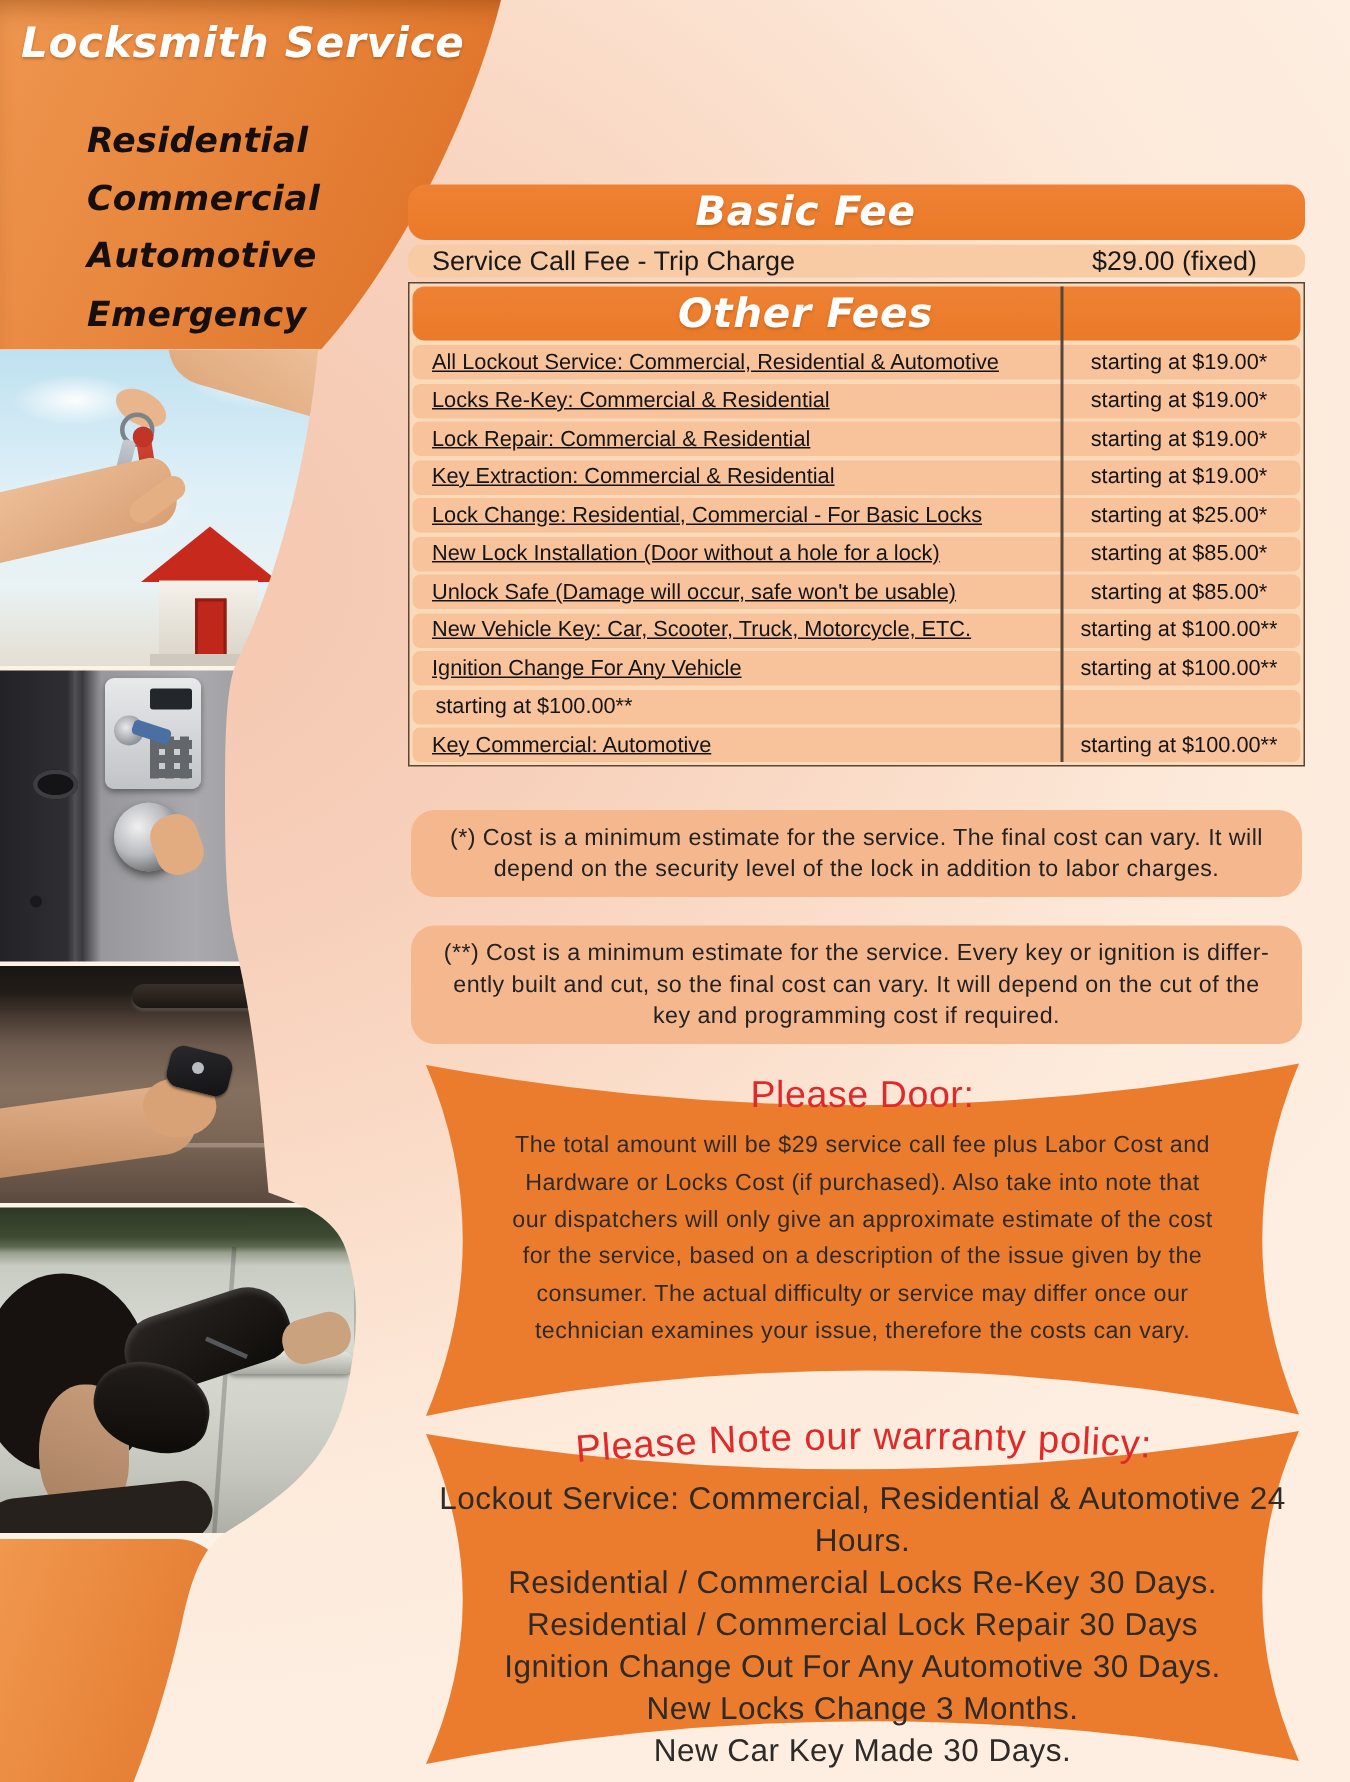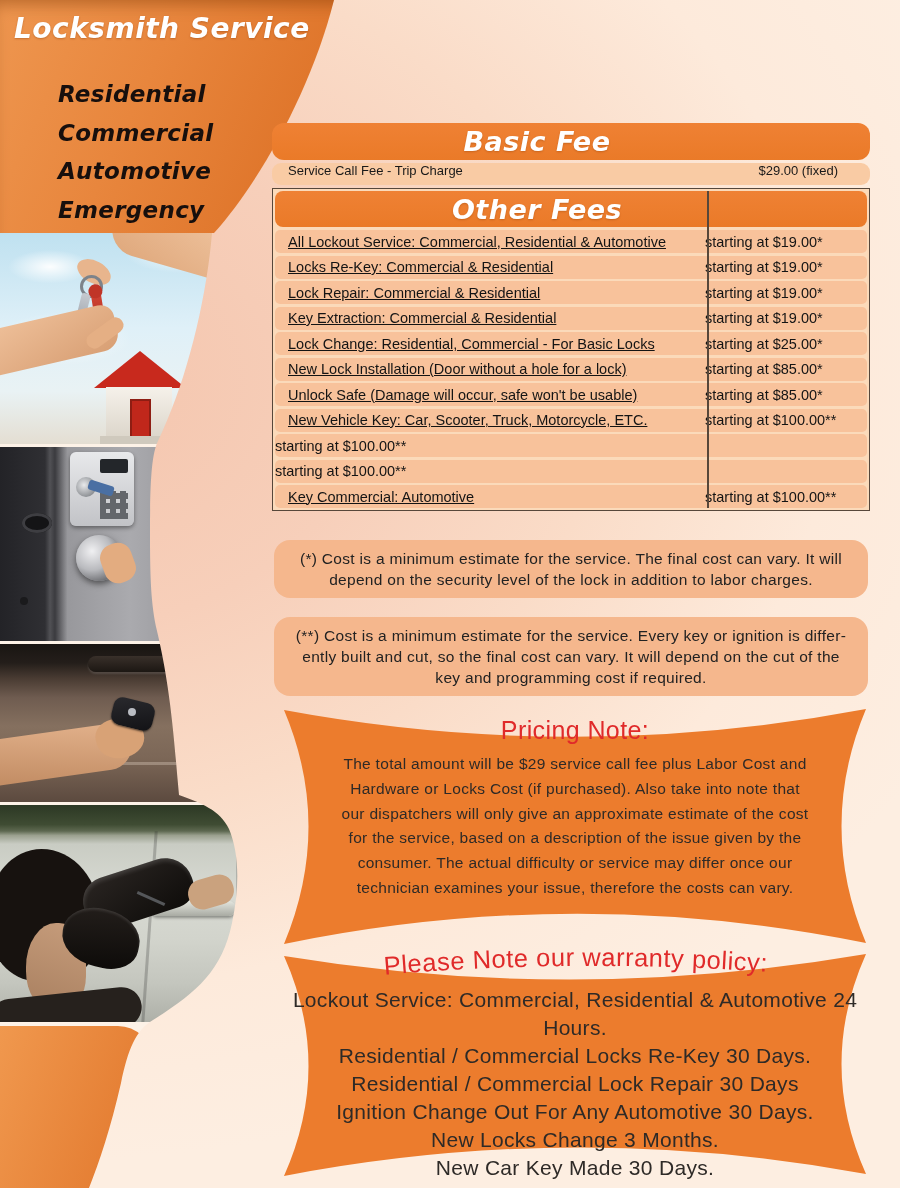--- a/index.html
+++ b/index.html
@@ -111,31 +111,31 @@
     display:flex;align-items:center;justify-content:center;}
   .ribbon-title{color:#fff;font:italic 700 29px/1 "DejaVu Sans",sans-serif;letter-spacing:.6px;
     text-shadow:0 1px 2px rgba(120,50,0,.3);padding-bottom:3px;}
 
   
   .content{position:absolute;left:272px;top:123px;width:598px;}
   .sec-header{height:37px;border-radius:12px;display:flex;align-items:center;justify-content:center;
     padding-right:68px;color:#fff;font:italic 700 27px/1 "DejaVu Sans",sans-serif;letter-spacing:.5px;
     background:linear-gradient(180deg,#ef8134,#ea7a28);text-shadow:0 1px 2px rgba(120,50,0,.3);}
   .basic-row{margin-top:3px;height:22px;border-radius:9px;background:#f9cba4;
-    display:flex;align-items:flex-start;font-size:13px;color:#191919;}
+    display:flex;align-items:flex-end;font-size:18px;color:#191919;}
   .basic-label{margin-left:16px;}
   .basic-price{margin-left:auto;margin-right:32px;}
   .fees-table{margin-top:3px;border:1.5px solid #57473a;padding:2px;position:relative;background:#fbdaba;}
   .fees-header{height:36px;margin-bottom:3px;border-radius:8px;}
   .col-divider{position:absolute;left:434px;top:2px;bottom:2px;width:1.5px;background:#57473a;z-index:5;}
   .fee-row{display:flex;align-items:center;height:23px;background:#f8c29b;border-radius:5px;
     font-size:14.5px;color:#141414;}
   .fee-row + .fee-row{margin-top:2.5px;}
   .fee-label{padding-left:13px;flex:1;white-space:nowrap;text-decoration:underline;}
-  .fee-price{width:162px;text-align:left;white-space:nowrap;}
+  .fee-price{width:162px;text-align:center;white-space:nowrap;}
 
   
   .note{margin:0 2px;border-radius:16px;background:#f5b78d;text-align:center;color:#222;
     font-size:15.5px;line-height:21px;letter-spacing:.3px;padding:8px 6px;}
   .note-1{margin-top:29px;}
   .note-2{margin-top:19px;}
 
   
   .banner{position:absolute;left:281px;width:588px;}
   .banner-bg{position:absolute;inset:0;width:100%;height:100%;}
@@ -251,20 +251,21 @@
       </div>
       <div class="fee-row">
         <span class="fee-label">Unlock Safe (Damage will occur, safe won't be usable)</span>
         <span class="fee-price">starting at $85.00*</span>
       </div>
       <div class="fee-row">
         <span class="fee-label">New Vehicle Key: Car, Scooter, Truck, Motorcycle, ETC.</span>
         <span class="fee-price">starting at $100.00**</span>
       </div>
       <div class="fee-row">
+        <span class="fee-label">Ignition Change For Any Vehicle</span>
         <span class="fee-price">starting at $100.00**</span>
       </div>
       <div class="fee-row">
         <span class="fee-price">starting at $100.00**</span>
       </div>
       <div class="fee-row">
         <span class="fee-label">Key Commercial: Automotive</span>
         <span class="fee-price">starting at $100.00**</span>
       </div>
     </div>
@@ -278,21 +279,21 @@
       <div>ently built and cut, so the final cost can vary. It will depend on the cut of the</div>
       <div>key and programming cost if required.</div>
     </div>
   </div>
 
   <div class="banner banner-1">
     <svg class="banner-bg" viewBox="0 0 588 241" preserveAspectRatio="none">
       <path d="M3 4 Q294 58 585 3 Q536 120 585 237 Q294 178 3 238 Q52 120 3 4 Z" fill="#ec7c2d"></path>
     </svg>
     <div class="banner-content">
-      <div class="pn-title">Pricing Note:</div>
+      <div class="pn-title">Please Door:</div>
       <div class="pn-lines">
         <div class="pn-line">The total amount will be $29 service call fee plus Labor Cost and</div>
         <div class="pn-line">Hardware or Locks Cost (if purchased). Also take into note that</div>
         <div class="pn-line">our dispatchers will only give an approximate estimate of the cost</div>
         <div class="pn-line">for the service, based on a description of the issue given by the</div>
         <div class="pn-line">consumer. The actual difficulty or service may differ once our</div>
         <div class="pn-line">technician examines your issue, therefore the costs can vary.</div>
       </div>
     </div>
   </div>

